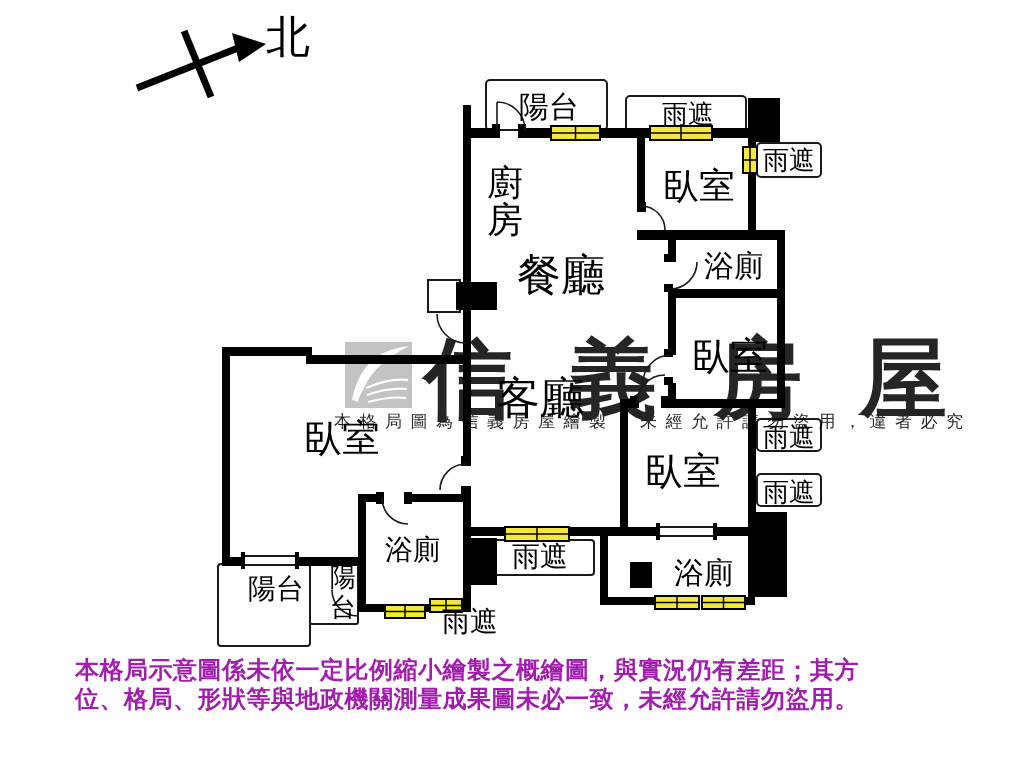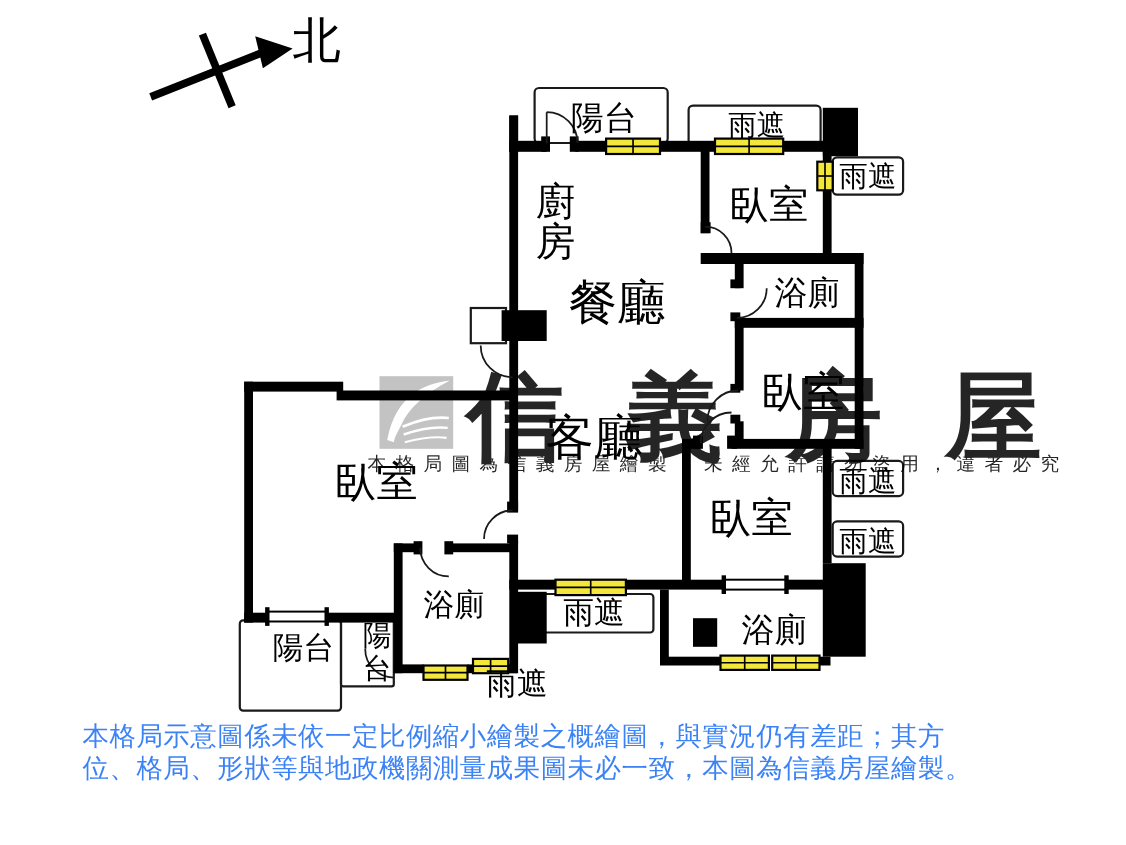--- a/index.html
+++ b/index.html
@@ -1,20 +1,20 @@
 <!DOCTYPE html>
 <html><head>
 <meta charset="utf-8">
 <style>
   html,body{margin:0;padding:0;background:#fff;}
   #stage{position:relative;width:1024px;height:768px;background:#fff;overflow:hidden;
          font-family:"Liberation Serif","DejaVu Serif",serif;}
   #plan{position:absolute;left:0;top:0;}
-  .disclaimer{position:absolute;left:75px;top:656px;width:910px;color:#3b82f6;
-              font-size:24px;line-height:28.5px;letter-spacing:0.5px;}
+  .disclaimer{position:absolute;left:75px;top:656px;width:910px;color:#a21caf;
+              font-size:24px;line-height:28.5px;letter-spacing:0.5px;font-weight:bold;}
   .disclaimer div{white-space:nowrap;}
   svg text{fill:#000;font-family:"Liberation Serif","DejaVu Serif",serif;}
   .wall{fill:#000;}
   .thin{fill:none;stroke:#1a1a1a;stroke-width:2;}
   .arc{fill:none;stroke:#1a1a1a;stroke-width:1.6;}
   .win{fill:#f3e73b;stroke:#000;stroke-width:2;}
   .windiv{stroke:#000;stroke-width:1.5;}
   .wwin{fill:#fff;stroke:#000;stroke-width:1.8;}
 </style>
 </head>
@@ -206,15 +206,15 @@
   <g>
     <line x1="137" y1="88" x2="238" y2="48" stroke="#000" stroke-width="7"></line>
     <polygon points="232,33 266,44 239,62" fill="#000"></polygon>
     <line x1="184" y1="31" x2="211" y2="97" stroke="#000" stroke-width="7"></line>
     <text x="288" y="52" font-size="44" text-anchor="middle">北</text>
   </g>
 </svg>
 
   <div class="disclaimer">
     <div>本格局示意圖係未依一定比例縮小繪製之概繪圖，與實況仍有差距；其方</div>
-    <div>位、格局、形狀等與地政機關測量成果圖未必一致，本圖為信義房屋繪製。</div>
+    <div>位、格局、形狀等與地政機關測量成果圖未必一致，未經允許請勿盜用。</div>
   </div>
 </div>
 
 </body></html>

